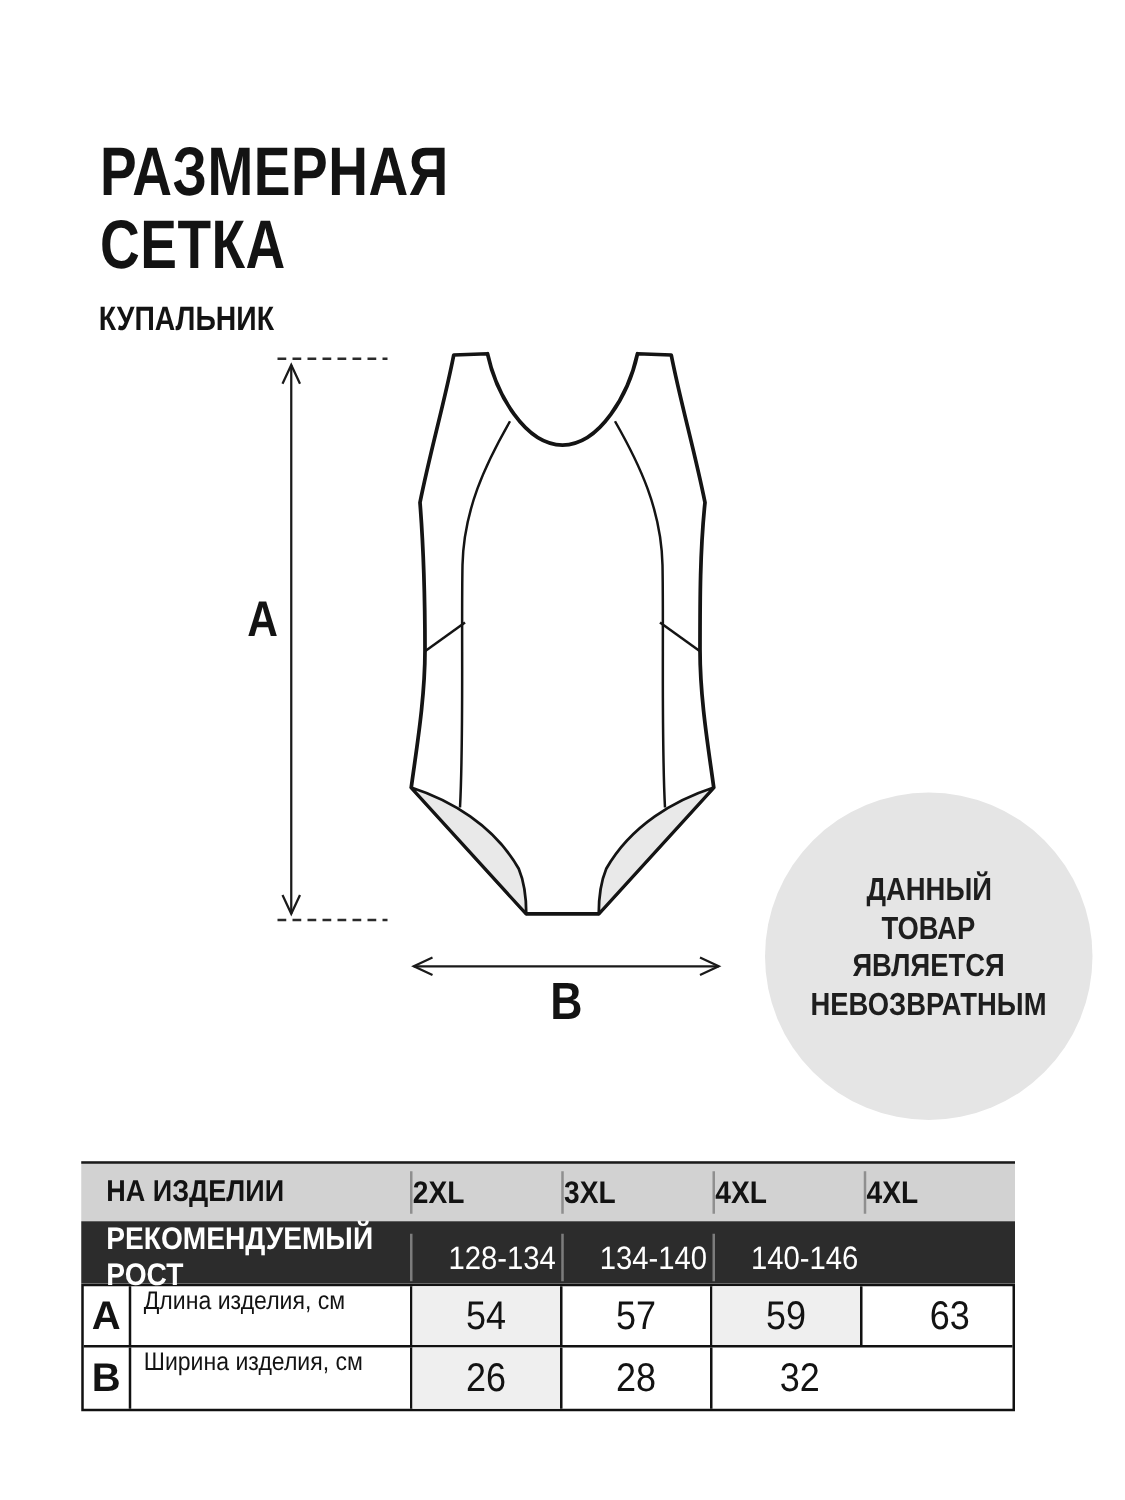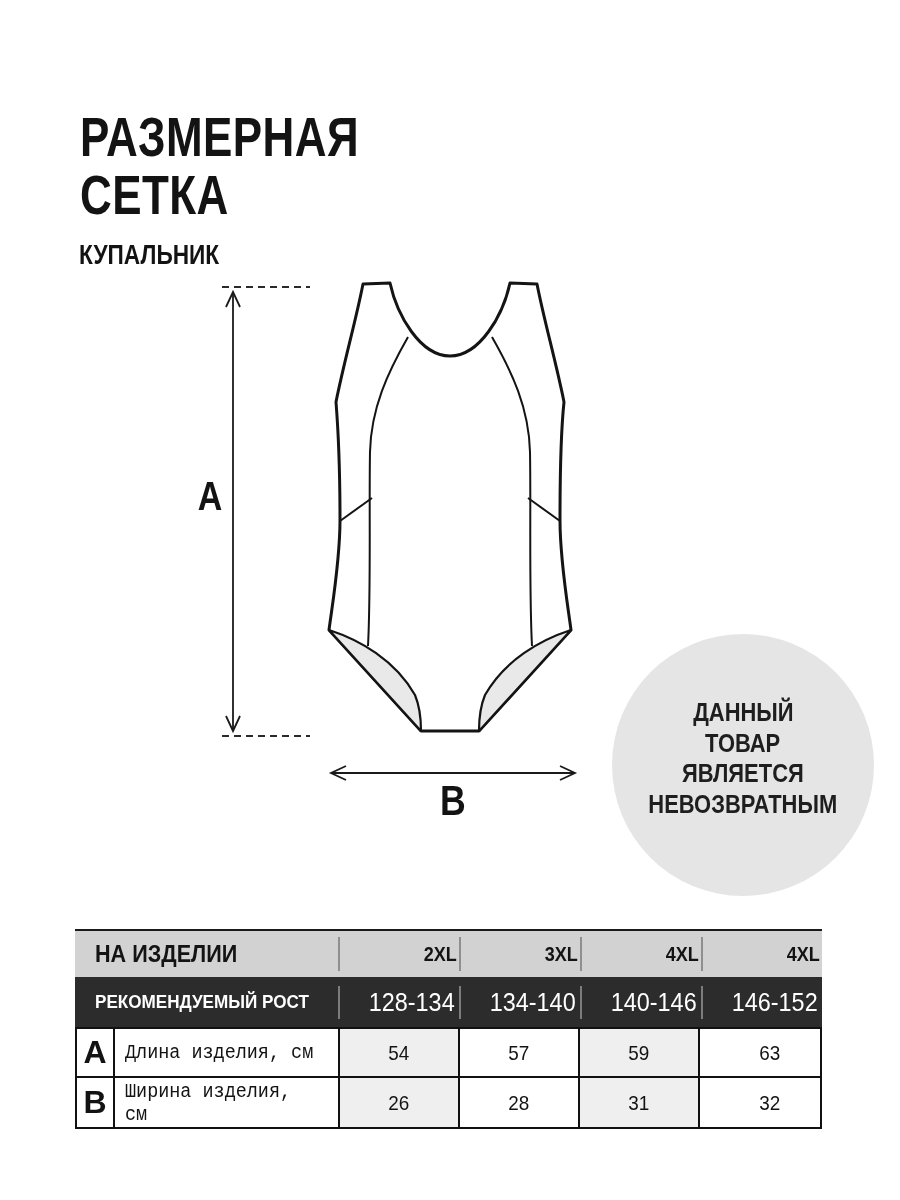--- a/index.html
+++ b/index.html
@@ -25,41 +25,41 @@
   .warn-line { font-size:20.5px; font-weight:500; line-height:22.5px; transform:scaleX(.87); transform-origin:0 0; white-space:nowrap; }
 
   
   .circle { position:absolute; left:612px; top:634px; width:262px; height:262px; border-radius:50%;
             background:#e5e5e5; display:flex; flex-direction:column; justify-content:center; align-items:center;
             padding-bottom:14px; }
   .circle-line { font-size:25.5px; line-height:30.5px; font-weight:800; color:#1e1e1e;
                  transform:scaleX(.86); white-space:nowrap; }
 
   
-  .size-table { position:absolute; left:75px; top:929px; width:747px; }
+  .size-table { position:absolute; left:65px; top:929px; width:747px; }
   .thead-row { display:grid; grid-template-columns:263px repeat(4,1fr); height:48px;
                background:#d2d2d2; border-top:2px solid #1a1a1a; }
   .th-label { display:flex; align-items:center; padding-left:20px; font-size:24px; font-weight:800; }
-  .th-size  { display:flex; align-items:center; justify-content:flex-end; font-size:20px; font-weight:800;
+  .th-size  { display:flex; align-items:center; justify-content:flex-start; font-size:25px; font-weight:800;
               background:linear-gradient(#8f8f8f,#8f8f8f) left center/2px 74% no-repeat; }
   .height-row { display:grid; grid-template-columns:263px repeat(4,1fr); height:50px;
                 background:#2c2c2c; color:#fff; }
-  .hr-label { display:flex; align-items:center; padding-left:20px; font-size:19px; font-weight:800; }
+  .hr-label { display:flex; align-items:center; padding-left:20px; font-size:25px; font-weight:800; }
   .hr-val   { display:flex; align-items:center; justify-content:flex-end; font-size:26px; font-weight:400;
               background:linear-gradient(#7c7c7c,#7c7c7c) left center/2px 66% no-repeat; }
   .cnd  { display:inline-block; transform:scaleX(.90); }
   .cnd-l{ display:inline-block; transform:scaleX(.90); transform-origin:0 50%; }
   .data-rows { border:2px solid #111; background:#fff; }
   .trow { display:grid; grid-template-columns:38px 225px repeat(4,1fr); height:49px; }
   .trow-a { border-bottom:2px solid #111; }
   .cell-letter { display:flex; align-items:center; justify-content:center; font-size:32px; font-weight:800;
                  border-right:2px solid #111; }
-  .cell-label  { display:flex; align-items:center; padding-left:10px; font-size:20.5px; font-weight:500;
-                 border-right:2px solid #111;font-family:Liberation Mono, monospace; }
-  .cell-val    { display:flex; align-items:center; justify-content:center; font-size:21px; font-weight:400;
+  .cell-label  { display:flex; padding-left:10px; font-size:20.5px; font-weight:500;
+                 border-right:2px solid #111; }
+  .cell-val    { display:flex; align-items:center; justify-content:center; font-size:32px; font-weight:400;
                  border-right:2px solid #111; }
   .cell-val:last-child { border-right:none;margin-left:20px; }
   .cell-val.shade { background:#efefef; }
 </style>
 </head>
 <body>
 
 <div class="canvas">
 
   <div class="title">
@@ -144,23 +144,20 @@
         </div>
       <div class="hr-val">
         <span class="cnd">128-134</span>
         </div>
       <div class="hr-val">
         <span class="cnd">134-140</span>
         </div>
       <div class="hr-val">
         <span class="cnd">140-146</span>
         </div>
-      <div class="hr-val">
-        <span class="cnd">146-152</span>
-        </div>
     </div>
 
     <div class="data-rows">
       <div class="trow trow-a">
         <div class="cell-letter">
           <span>A</span>
           </div>
         <div class="cell-label">
           <span class="cnd-l">Длина изделия, см</span>
           </div>
@@ -183,23 +180,20 @@
           </div>
         <div class="cell-label">
           <span class="cnd-l">Ширина изделия, см</span>
           </div>
         <div class="cell-val shade">
           <span class="cnd">26</span>
           </div>
         <div class="cell-val">
           <span class="cnd">28</span>
           </div>
-        <div class="cell-val shade">
-          <span class="cnd">31</span>
-          </div>
         <div class="cell-val">
           <span class="cnd">32</span>
           </div>
       </div>
     </div>
 
   </div>
 </div>
 
 </body></html>

